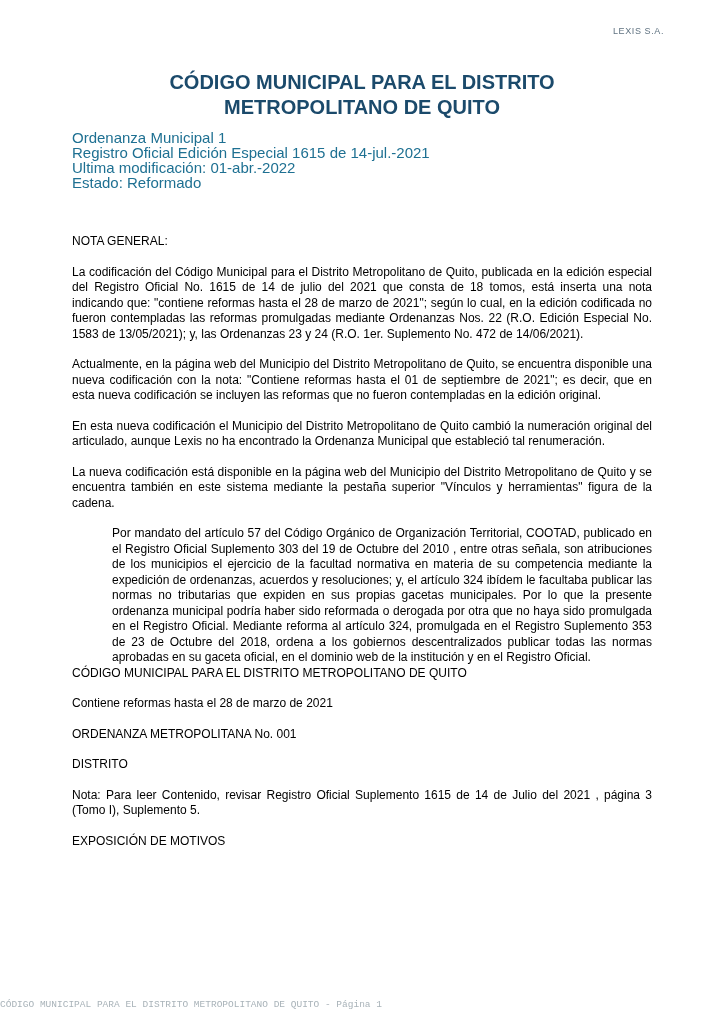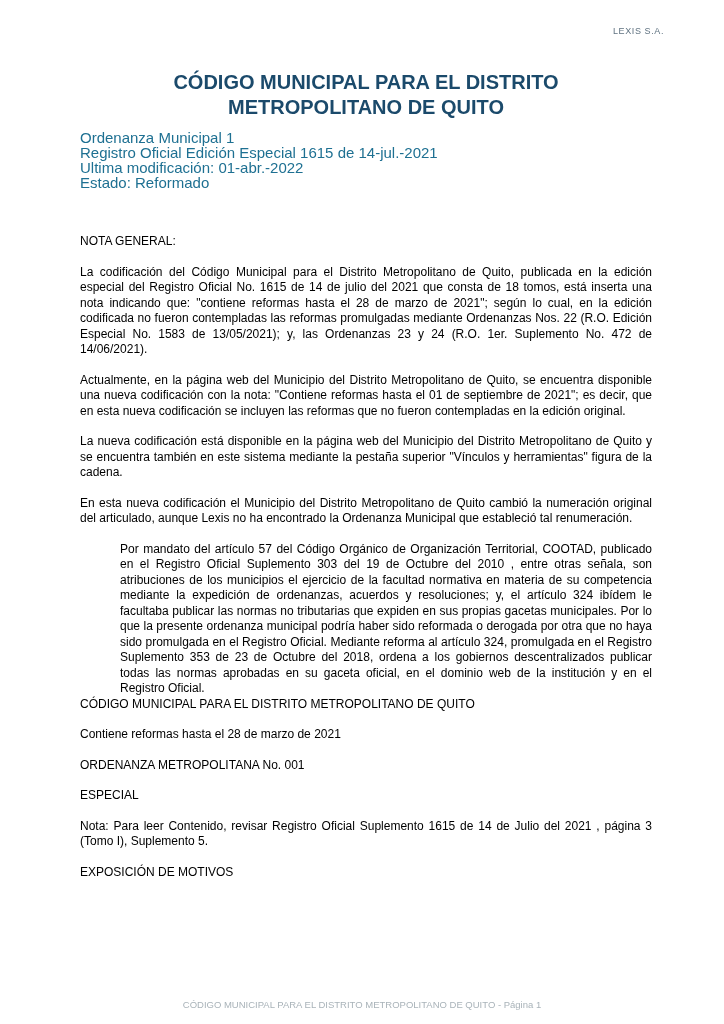--- a/index.html
+++ b/index.html
@@ -5,21 +5,20 @@
   html, body { margin: 0; padding: 0; background: #ffffff; }
   .page {
     position: relative;
     width: 724px;
     height: 1024px;
     background: #ffffff;
     font-family: "Liberation Sans", sans-serif;
     color: #000000;
     overflow: hidden;
     box-sizing: border-box;
-    padding-left: 8px;
   }
   .brand {
     position: absolute;
     top: 26px;
     right: 60px;
     font-size: 9px;
     letter-spacing: 0.6px;
     color: #5f7280;
   }
   .title {
@@ -47,24 +46,24 @@
     text-align: justify;
   }
   .content p.heading { text-align: left; }
   .content p.flush { margin-bottom: 0; margin-left: 40px; }
   .content p.plain { text-align: left; }
   .footer {
     position: absolute;
     left: 0;
     right: 0;
     bottom: 13px;
-    text-align: center;
     font-size: 9.5px;
     line-height: 13px;
     color: #a9b3b9;
+    font-family: Liberation Mono, monospace;
   }
 </style>
 </head>
 <body>
 
 <div class="page">
 
   <div class="brand">LEXIS S.A.</div>
 
   <h1 class="title">CÓDIGO MUNICIPAL PARA EL DISTRITO METROPOLITANO DE QUITO</h1>
@@ -73,27 +72,27 @@
     <div>Ordenanza Municipal 1</div>
     <div>Registro Oficial Edición Especial 1615 de 14-jul.-2021</div>
     <div>Ultima modificación: 01-abr.-2022</div>
     <div>Estado: Reformado</div>
   </div>
 
   <div class="content">
     <p class="heading">NOTA GENERAL:</p>
     <p>La codificación del Código Municipal para el Distrito Metropolitano de Quito, publicada en la edición especial del Registro Oficial No. 1615 de 14 de julio del 2021 que consta de 18 tomos, está inserta una nota indicando que: "contiene reformas hasta el 28 de marzo de 2021"; según lo cual, en la edición codificada no fueron contempladas las reformas promulgadas mediante Ordenanzas Nos. 22 (R.O. Edición Especial No. 1583 de 13/05/2021); y, las Ordenanzas 23 y 24 (R.O. 1er. Suplemento No. 472 de 14/06/2021).</p>
     <p>Actualmente, en la página web del Municipio del Distrito Metropolitano de Quito, se encuentra disponible una nueva codificación con la nota: "Contiene reformas hasta el 01 de septiembre de 2021"; es decir, que en esta nueva codificación se incluyen las reformas que no fueron contempladas en la edición original.</p>
+    <p>En esta nueva codificación el Municipio del Distrito Metropolitano de Quito cambió la numeración original del articulado, aunque Lexis no ha encontrado la Ordenanza Municipal que estableció tal renumeración.</p>
     <p>La nueva codificación está disponible en la página web del Municipio del Distrito Metropolitano de Quito y se encuentra también en este sistema mediante la pestaña superior "Vínculos y herramientas" figura de la cadena.</p>
-    <p>En esta nueva codificación el Municipio del Distrito Metropolitano de Quito cambió la numeración original del articulado, aunque Lexis no ha encontrado la Ordenanza Municipal que estableció tal renumeración.</p>
     <p class="flush">Por mandato del artículo 57 del Código Orgánico de Organización Territorial, COOTAD, publicado en el Registro Oficial Suplemento 303 del 19 de Octubre del 2010 , entre otras señala, son atribuciones de los municipios el ejercicio de la facultad normativa en materia de su competencia mediante la expedición de ordenanzas, acuerdos y resoluciones; y, el artículo 324 ibídem le facultaba publicar las normas no tributarias que expiden en sus propias gacetas municipales. Por lo que la presente ordenanza municipal podría haber sido reformada o derogada por otra que no haya sido promulgada en el Registro Oficial. Mediante reforma al artículo 324, promulgada en el Registro Suplemento 353 de 23 de Octubre del 2018, ordena a los gobiernos descentralizados publicar todas las normas aprobadas en su gaceta oficial, en el dominio web de la institución y en el Registro Oficial.</p>
     <p class="plain">CÓDIGO MUNICIPAL PARA EL DISTRITO METROPOLITANO DE QUITO</p>
     <p class="plain">Contiene reformas hasta el 28 de marzo de 2021</p>
     <p class="heading">ORDENANZA METROPOLITANA No. 001</p>
-    <p class="heading">ESPECIAL</p>
+    <p class="heading">DISTRITO</p>
     <p>Nota: Para leer Contenido, revisar Registro Oficial Suplemento 1615 de 14 de Julio del 2021 , página 3 (Tomo I), Suplemento 5.</p>
     <p class="heading">EXPOSICIÓN DE MOTIVOS</p>
   </div>
 
   <div class="footer">
     <div>CÓDIGO MUNICIPAL PARA EL DISTRITO METROPOLITANO DE QUITO - Página 1</div>
   </div>
 
 </div>
 

